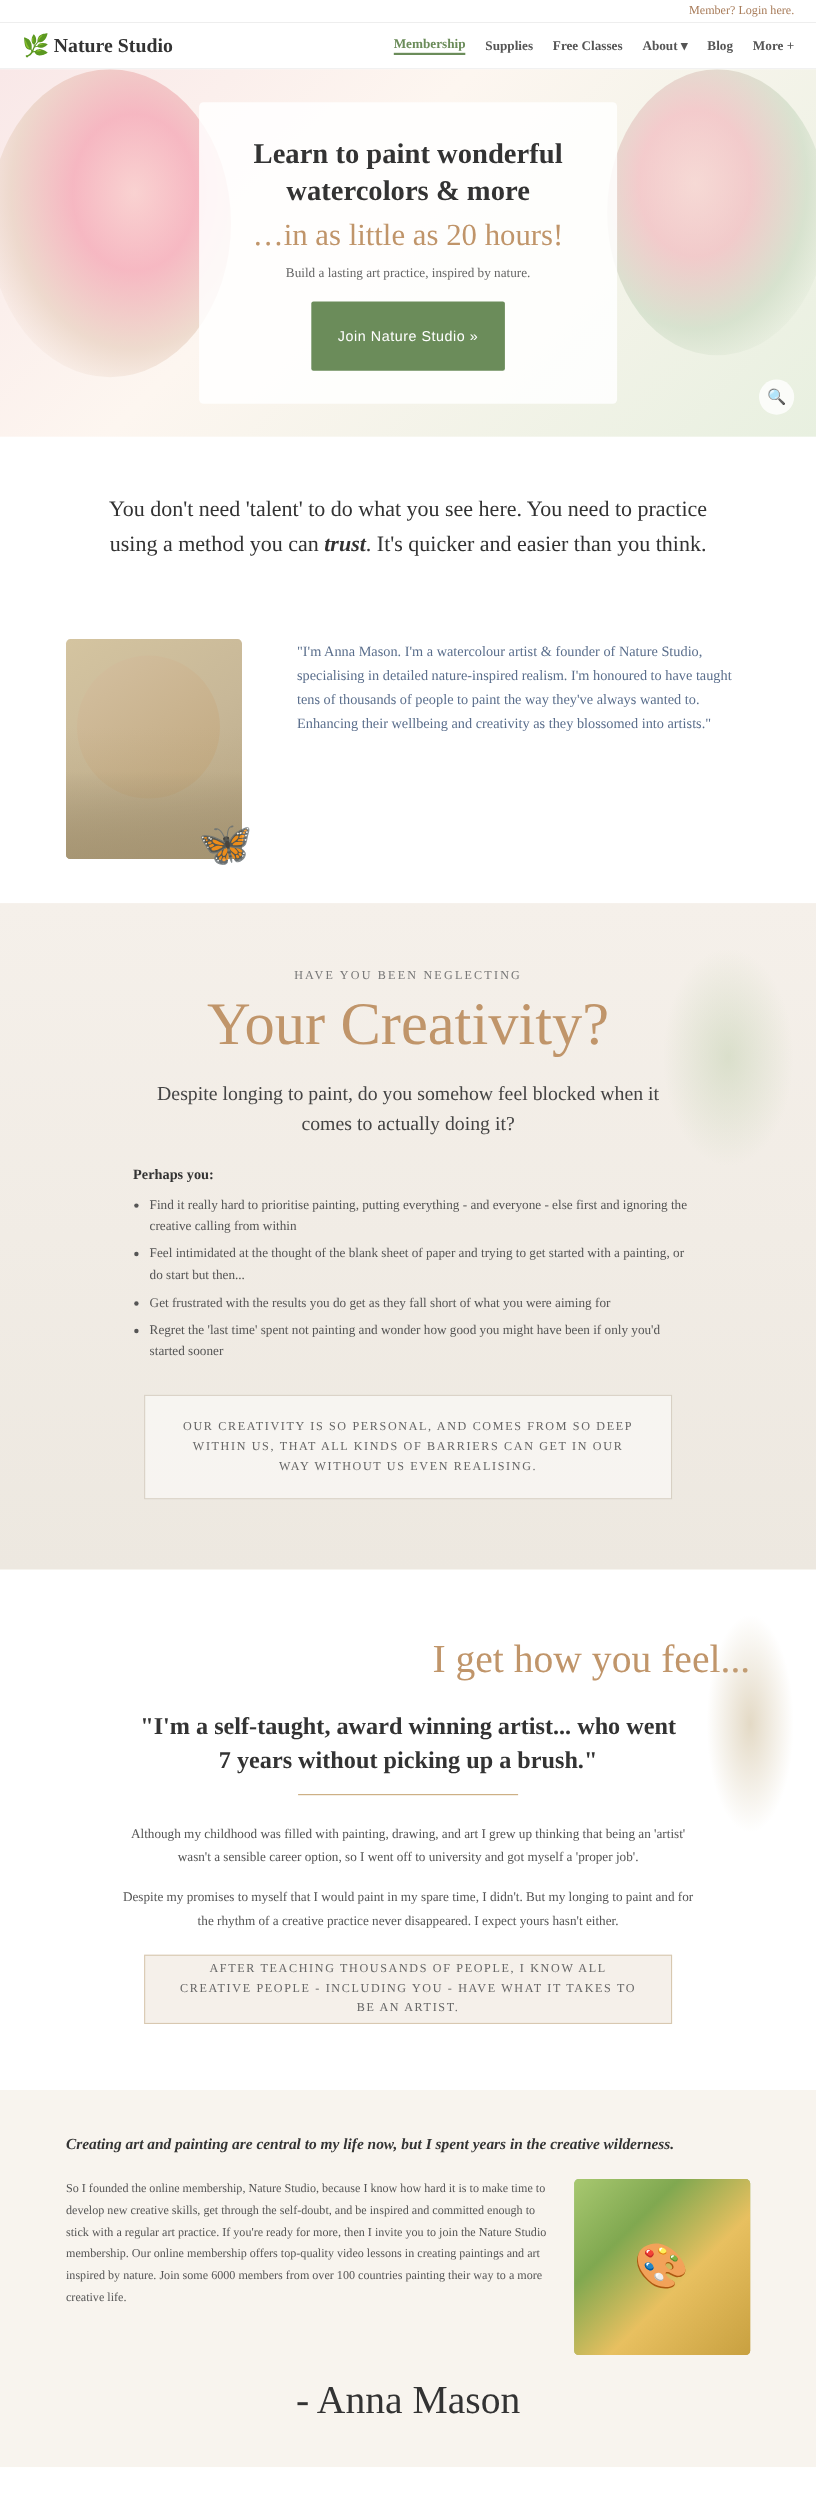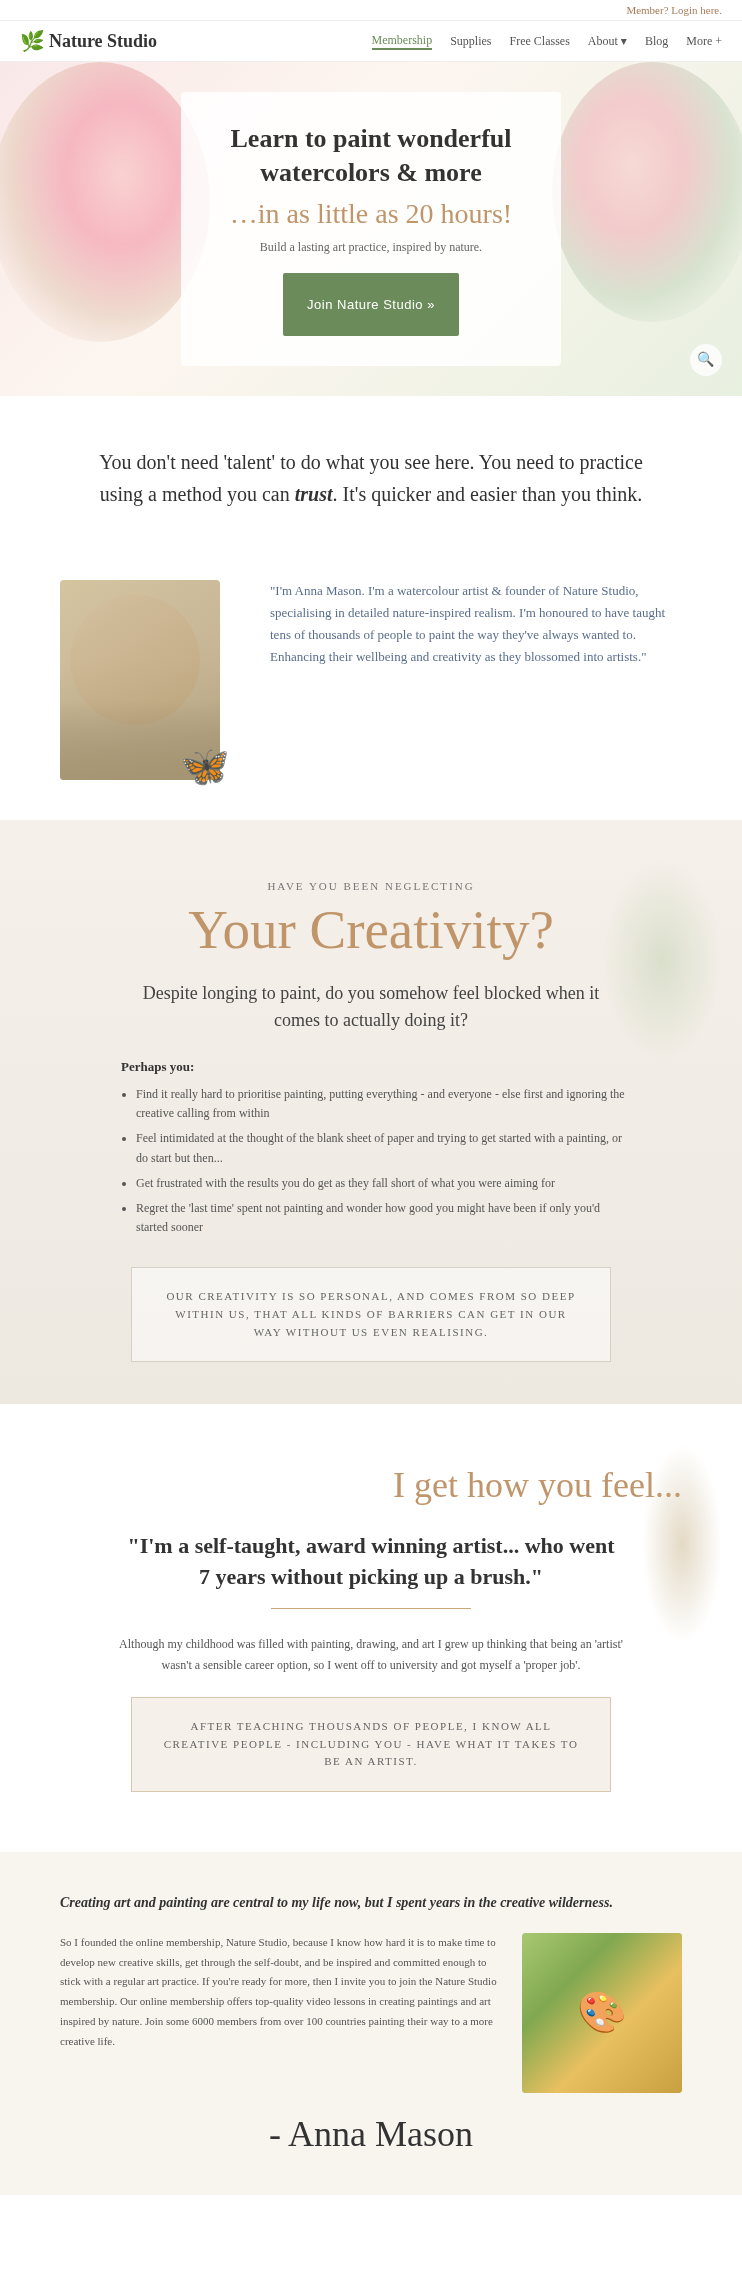--- a/index.html
+++ b/index.html
@@ -46,20 +46,21 @@
       display: flex;
       gap: 18px;
       margin-left: auto;
       align-items: center;
       font-size: 12px;
     }
     .nav-links a {
       color: #555;
       text-decoration: none;
       white-space: nowrap;
+      font-weight: bold;
     }
     .nav-links a.active {
       border-bottom: 2px solid #6b8c5a;
       color: #6b8c5a;
     }
 
     
     .hero {
       position: relative;
       background: linear-gradient(135deg, #f9e8e8 0%, #fdf6f0 40%, #e8f0e0 100%);
@@ -201,21 +202,21 @@
       line-height: 1.7;
     }
     .founder-quote .quote-main {
       color: #5a6e8c;
       font-size: 13px;
     }
 
     
     .creativity-section {
       background: linear-gradient(180deg, #f5f0ea 0%, #ede8e0 100%);
-      padding: 60px 60px 42px;
+      padding: 60px 60px 64px;
       text-align: center;
       position: relative;
       overflow: hidden;
     }
     .creativity-section::before {
       content: '';
       position: absolute;
       right: 20px;
       top: 40px;
       width: 120px;
@@ -315,21 +316,21 @@
     .body-paragraphs p {
       font-size: 12px;
       color: #555;
       line-height: 1.8;
       margin-bottom: 14px;
       text-align: center;
     }
     .highlight-box {
       background: #f5f0ea;
       border: 1px solid #d8c8b0;
-      padding: 20px 30px;
+      padding: 4px 30px;
       max-width: 480px;
       margin: 20px auto;
       font-size: 11px;
       letter-spacing: 1.5px;
       text-transform: uppercase;
       color: #666;
       line-height: 1.6;
       text-align: center;
     }
     .flower-right-decoration {
@@ -456,20 +457,21 @@
   <div class="quote-box">OUR CREATIVITY IS SO PERSONAL, AND COMES FROM SO DEEP WITHIN US, THAT ALL KINDS OF BARRIERS CAN GET IN OUR WAY WITHOUT US EVEN REALISING.</div>
 </section>
 
 <section class="feeling-section">
   <div class="flower-right-decoration"></div>
   <div class="feeling-script">I get how you feel...</div>
   <div class="big-quote">"I'm a self-taught, award winning artist... who went 7 years without picking up a brush."</div>
   <hr class="divider-line">
   <div class="body-paragraphs">
     <p>Although my childhood was filled with painting, drawing, and art I grew up thinking that being an 'artist' wasn't a sensible career option, so I went off to university and got myself a 'proper job'.</p>
+    <p>Despite my promises to myself that I would paint in my spare time, I didn't. But my longing to paint and for the rhythm of a creative practice never disappeared. I expect yours hasn't either.</p>
   </div>
   <div class="highlight-box">AFTER TEACHING THOUSANDS OF PEOPLE, I KNOW ALL CREATIVE PEOPLE - INCLUDING YOU - HAVE WHAT IT TAKES TO BE AN ARTIST.</div>
 </section>
 
 <section class="final-section">
   <h3 class="final-heading">
     <em>Creating art and painting are central to my life now, but I spent years in the creative wilderness.</em>
   </h3>
   <div class="final-body">
     <div class="final-text">

